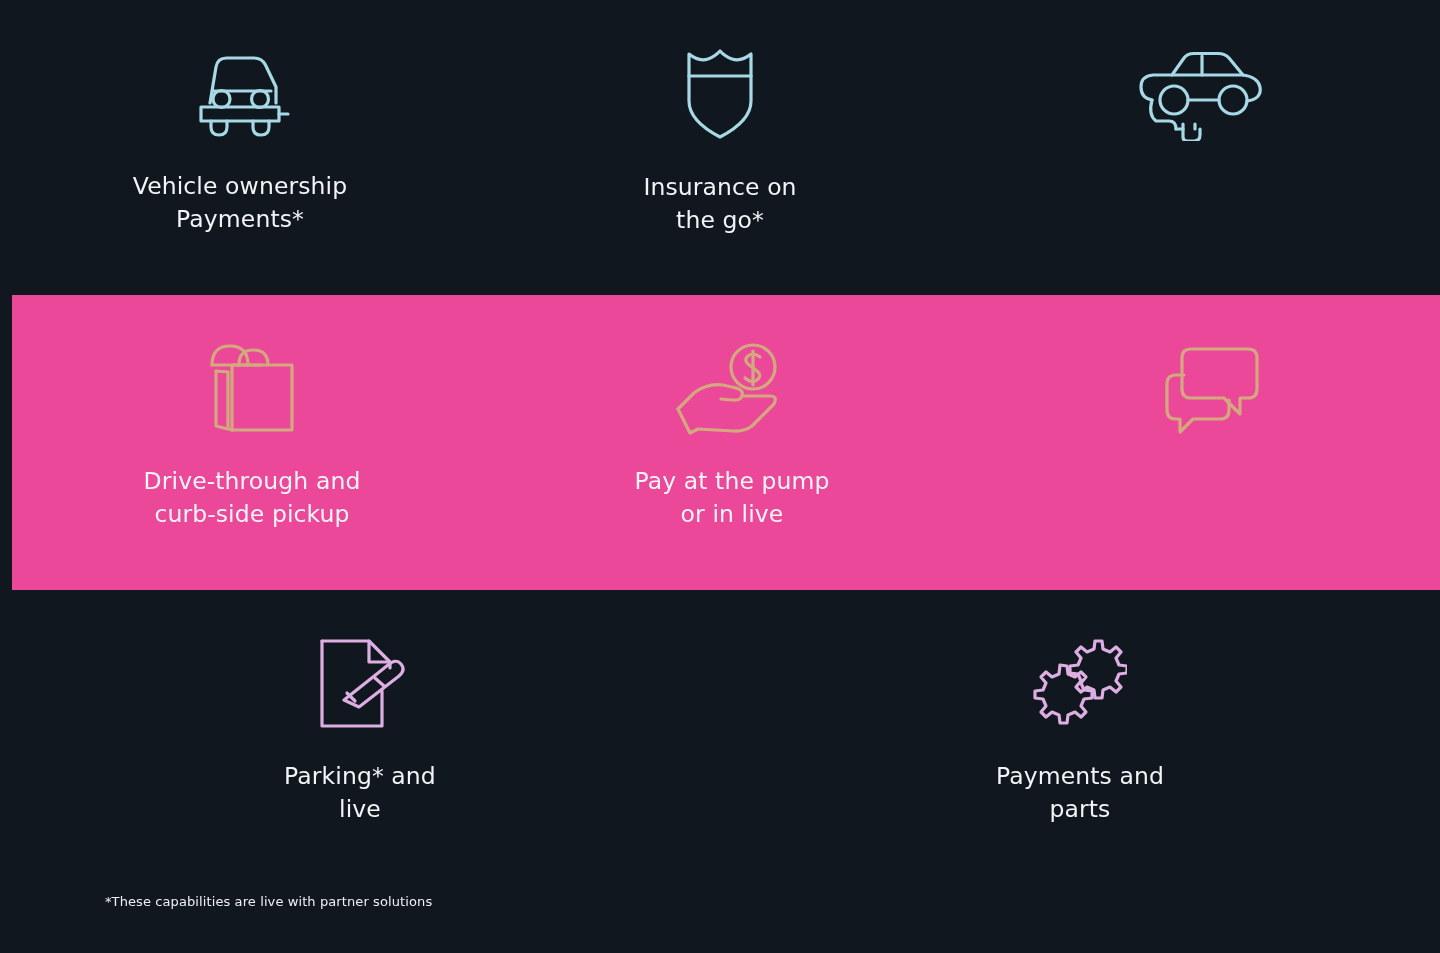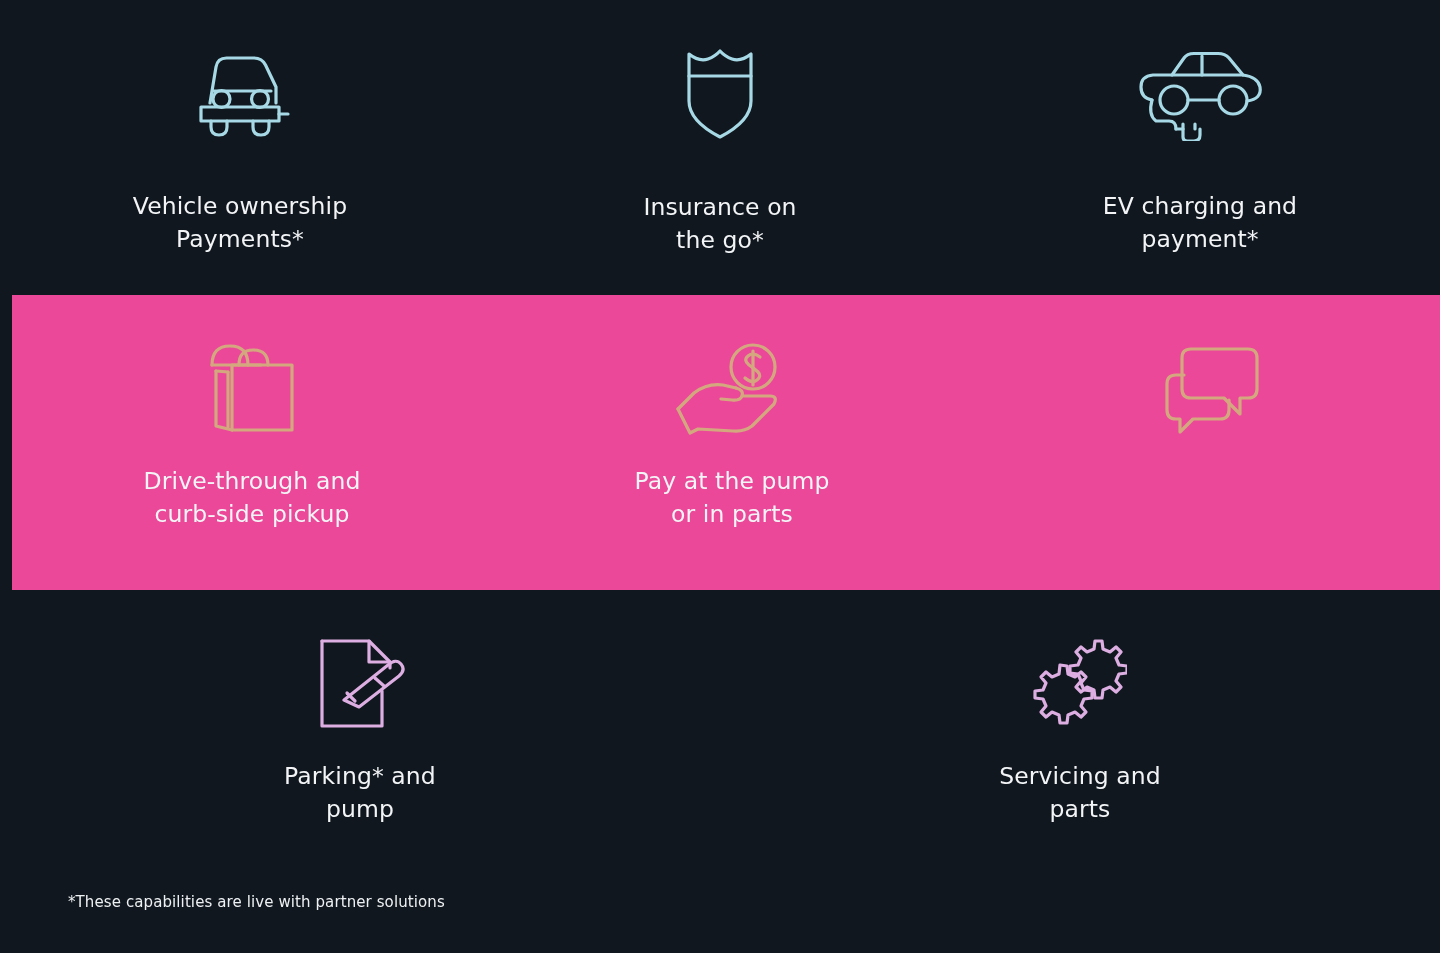--- a/index.html
+++ b/index.html
@@ -30,21 +30,21 @@
   .band-1 { background: #ec4899; height: 295px; margin-left: 12px; }
   .band-2 { background: #10171e; height: 363px; }
 
   .cell {
     flex: 1 1 0;
     display: flex;
     flex-direction: column;
     align-items: center;
     box-sizing: border-box;
   }
-  .band-0 .cell { padding-top: 38px; gap: 20px; }
+  .band-0 .cell { padding-top: 38px; }
   .band-1 .cell { padding-top: 38px; }
   .band-2 .cell { padding-top: 38px; }
 
   .icon-wrap {
     height: 110px;
     display: flex;
     align-items: center;
     justify-content: center;
   }
   .icon-wrap svg {
@@ -62,23 +62,23 @@
   }
   .label-high { margin-top: 23px; }
 
   .footnote-band {
     position: absolute;
     left: 0;
     top: 890px;
     width: 100%;
   }
   .footnote {
-    margin-left: 68px;
+    margin-left: 105px;
     color: #eef1f3;
-    font-size: 15px;
+    font-size: 13px;
     line-height: 24px;
     letter-spacing: 0.1px;
   }
 </style>
 </head>
 <body>
 
 <div class="page">
 
   <div class="band band-0">
@@ -121,22 +121,20 @@
           <path d="M68 11 L68 30"></path>
           <circle cx="40" cy="55" r="14"></circle>
           <circle cx="99" cy="55" r="14"></circle>
           <path d="M54 55 L85 55"></path>
           <path d="M18 55 Q14 70 22 76 L35 76 Q42 76 42 84"></path>
           <path d="M42 84 L49 84 L49 92 Q49 96 53 96 L60 96 Q66 96 66 90 L66 84"></path>
           <path d="M49 79 L49 84"></path>
           <path d="M61 79 L61 84"></path>
         </svg>
       </div>
-      <div class="label">EV charging and
-payment*</div>
     </div>
 
   </div>
 
   <div class="band band-1">
 
     <div class="cell">
       <div class="icon-wrap">
         <svg width="92" height="98" viewBox="0 0 92 98" fill="none" stroke="#d4a87f" stroke-width="3.2" stroke-linecap="round" stroke-linejoin="round">
           <path d="M6 26 Q6 7 24 7 Q42 7 42 26"></path>
@@ -157,21 +155,21 @@
         <svg width="116" height="94" viewBox="0 0 116 94" fill="none" stroke="#d4a87f" stroke-width="3.2" stroke-linecap="round" stroke-linejoin="round">
           <circle cx="79" cy="26" r="22"></circle>
           <path d="M86 16 Q79 11 74 15 Q69 19 75 24 Q81 28 84 31 Q88 35 83 39 Q78 43 71 37"></path>
           <path d="M79 10 L79 44"></path>
           <path d="M4 68 L20 52 Q33 42 49 44 L62 47"></path>
           <path d="M62 47 Q70 49 68 55 Q66 60 58 59 L47 58"></path>
           <path d="M68 55 L96 55 Q104 55 100 63 L78 85 Q70 91 59 90 L24 88 L16 92 L4 68"></path>
         </svg>
       </div>
       <div class="label">Pay at the pump
-or in parts</div>
+or in live</div>
     </div>
 
     <div class="cell">
       <div class="icon-wrap">
         <svg width="100" height="92" viewBox="0 0 100 92" fill="none" stroke="#d4a87f" stroke-width="3.2" stroke-linecap="round" stroke-linejoin="round">
           <path d="M29 7 L86 7 Q95 7 95 16 L95 47 Q95 56 86 56 L78 56 L78 72 L62 56 L29 56
                    Q20 56 20 47 L20 16 Q20 7 29 7 Z"></path>
           <path d="M22 33 L14 33 Q5 33 5 42 L5 68 Q5 77 14 77 L18 77 L18 90 L31 77 L58 77
                    Q67 77 67 68 L67 58"></path>
         </svg>
@@ -187,37 +185,37 @@
         <svg width="92" height="96" viewBox="0 0 92 96" fill="none" stroke="#ddaee2" stroke-width="3.2" stroke-linecap="round" stroke-linejoin="round">
           <path d="M8 6 L55 6 L76 27 L76 33"></path>
           <path d="M8 6 L8 91 L68 91 L68 56"></path>
           <path d="M55 6 L55 27 L76 27"></path>
           <path d="M30 65 L64 38 L74 30 Q82 23 87 29 Q92 35 85 41 L45 72 Z"></path>
           <path d="M33 58 L41 66"></path>
           <path d="M61 43 L70 51"></path>
         </svg>
       </div>
       <div class="label">Parking* and
-pump</div>
+live</div>
     </div>
 
     <div class="cell">
       <div class="icon-wrap">
         <svg width="94" height="96" viewBox="0 0 94 96" fill="none" stroke="#ddaee2" stroke-width="3.2" stroke-linecap="round" stroke-linejoin="round">
           <path d="M62 6 L69 6 L70 14 L77 17 L83 12 L88 17 L83 23 L86 30 L94 31 L94 38
                    L86 39 L83 46 L88 52 L83 57 L77 52 L70 55 L69 63 L62 63 L61 55 L54 52
                    L48 57 L43 52 L48 46 L45 39 L37 38 L37 31 L45 30 L48 23 L43 17 L48 12
                    L54 17 L61 14 Z"></path>
           <path d="M27 30 L34 31 L35 39 L42 42 L48 37 L53 42 L48 48 L51 55 L59 56 L59 63
                    L51 64 L48 71 L53 77 L48 82 L42 77 L35 80 L34 88 L27 88 L26 80 L19 77
                    L13 82 L8 77 L13 71 L10 64 L2 63 L2 56 L10 55 L13 48 L8 42 L13 37
                    L19 42 L26 39 Z"></path>
         </svg>
       </div>
-      <div class="label">Servicing and
+      <div class="label">Payments and
 parts</div>
     </div>
 
 
   </div>
 
   <div class="footnote-band">
     <div class="footnote">*These capabilities are live with partner solutions</div>
   </div>
 

